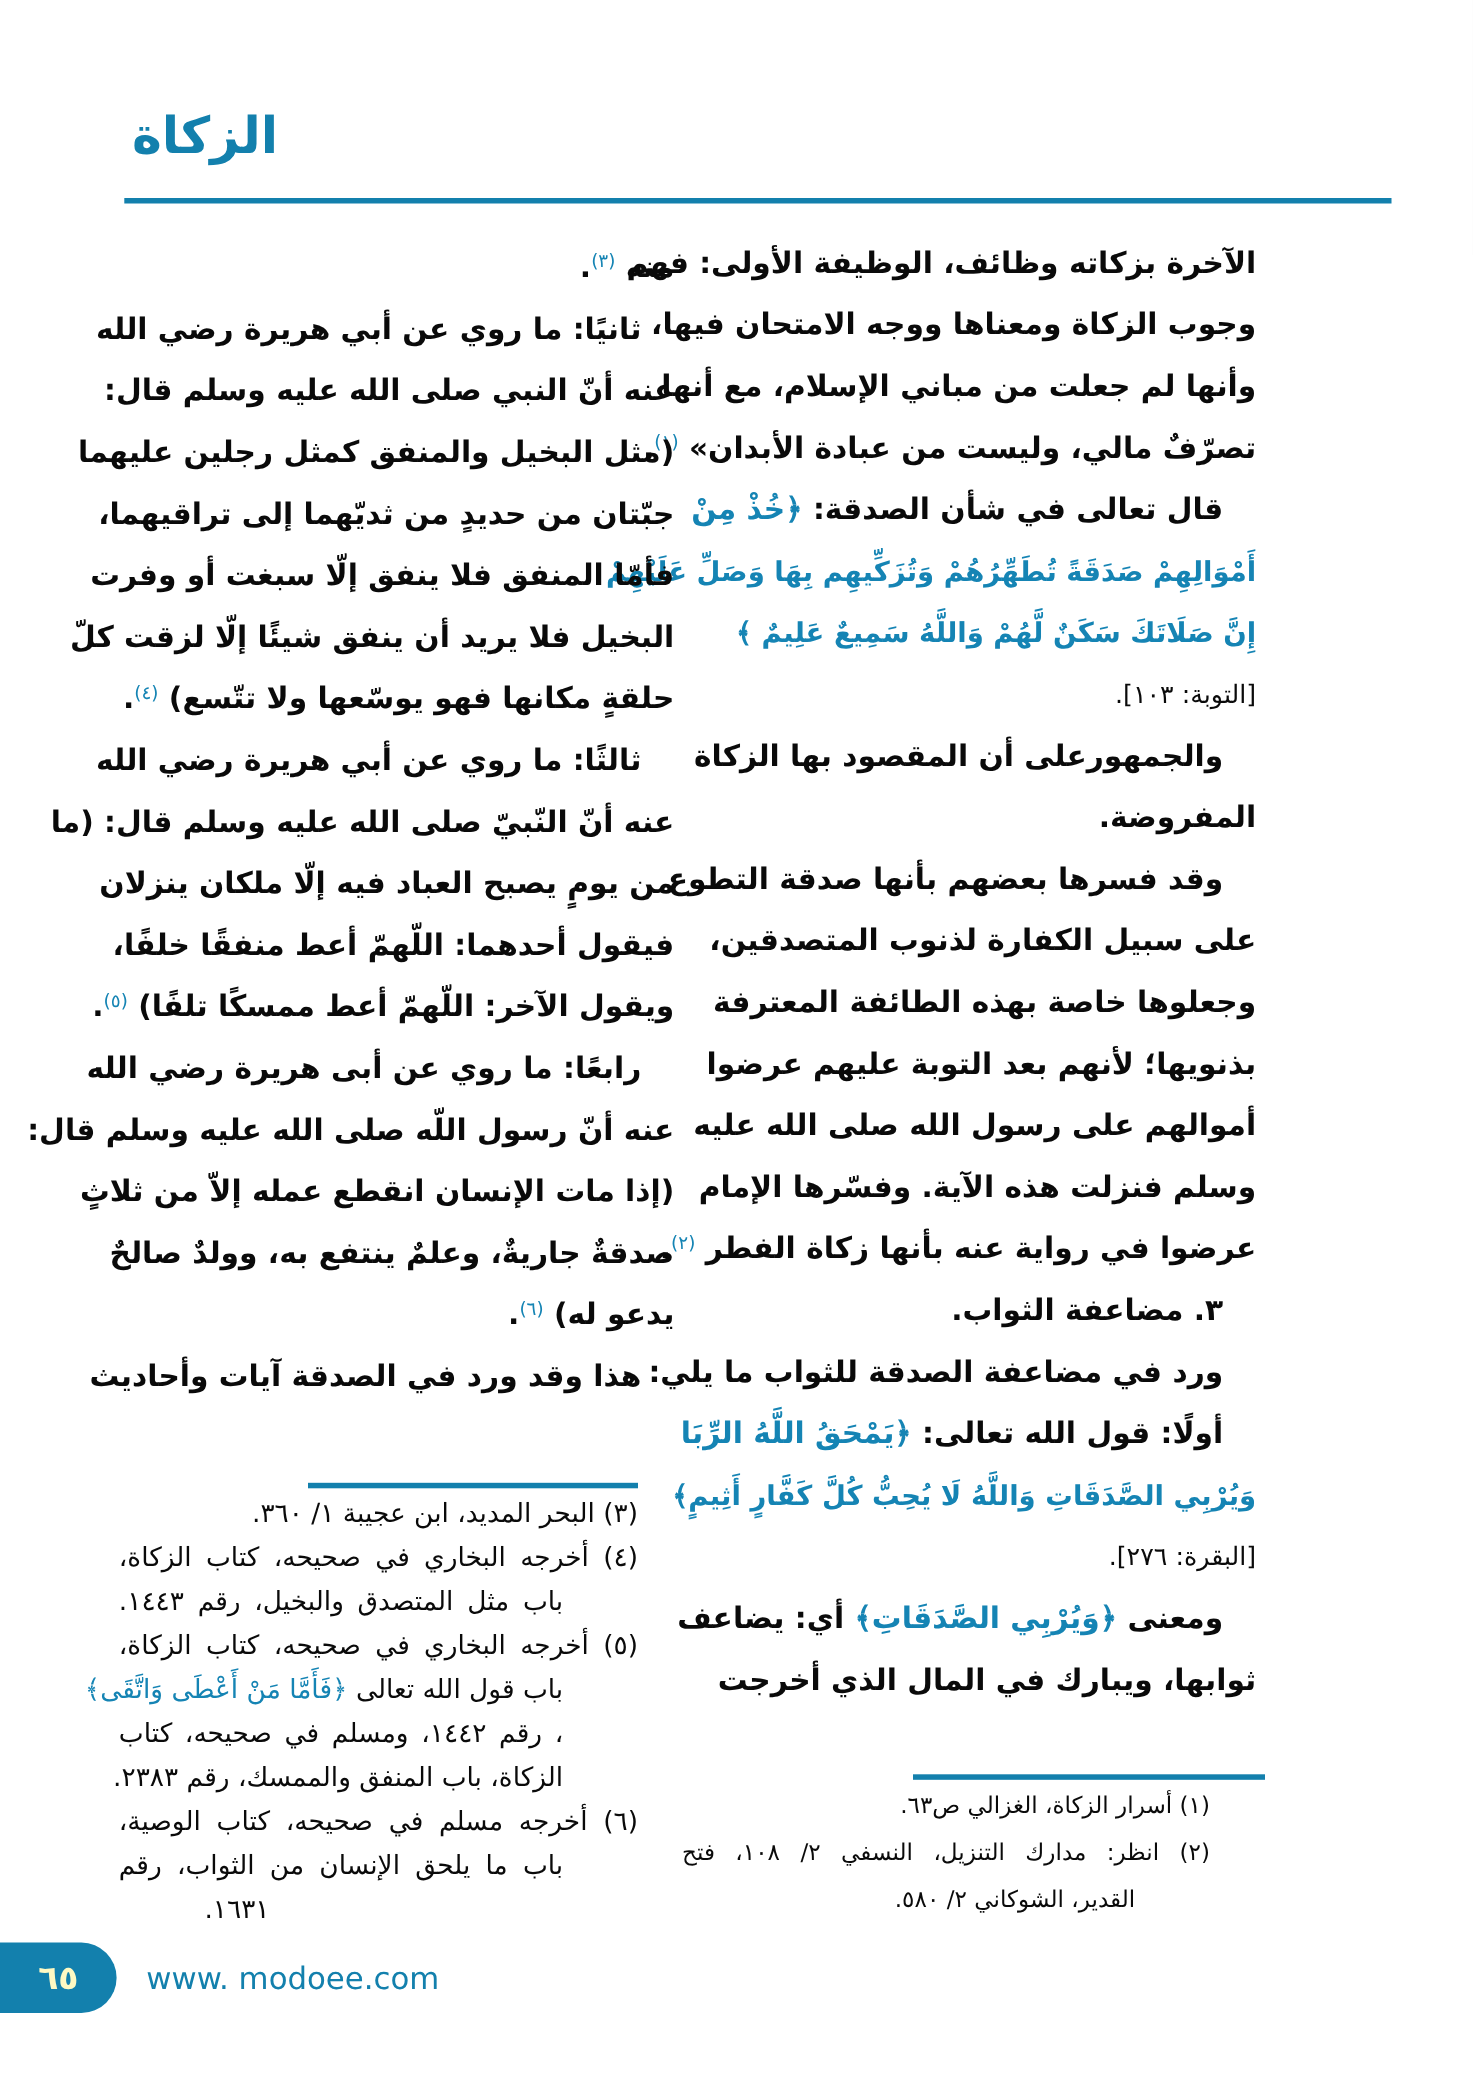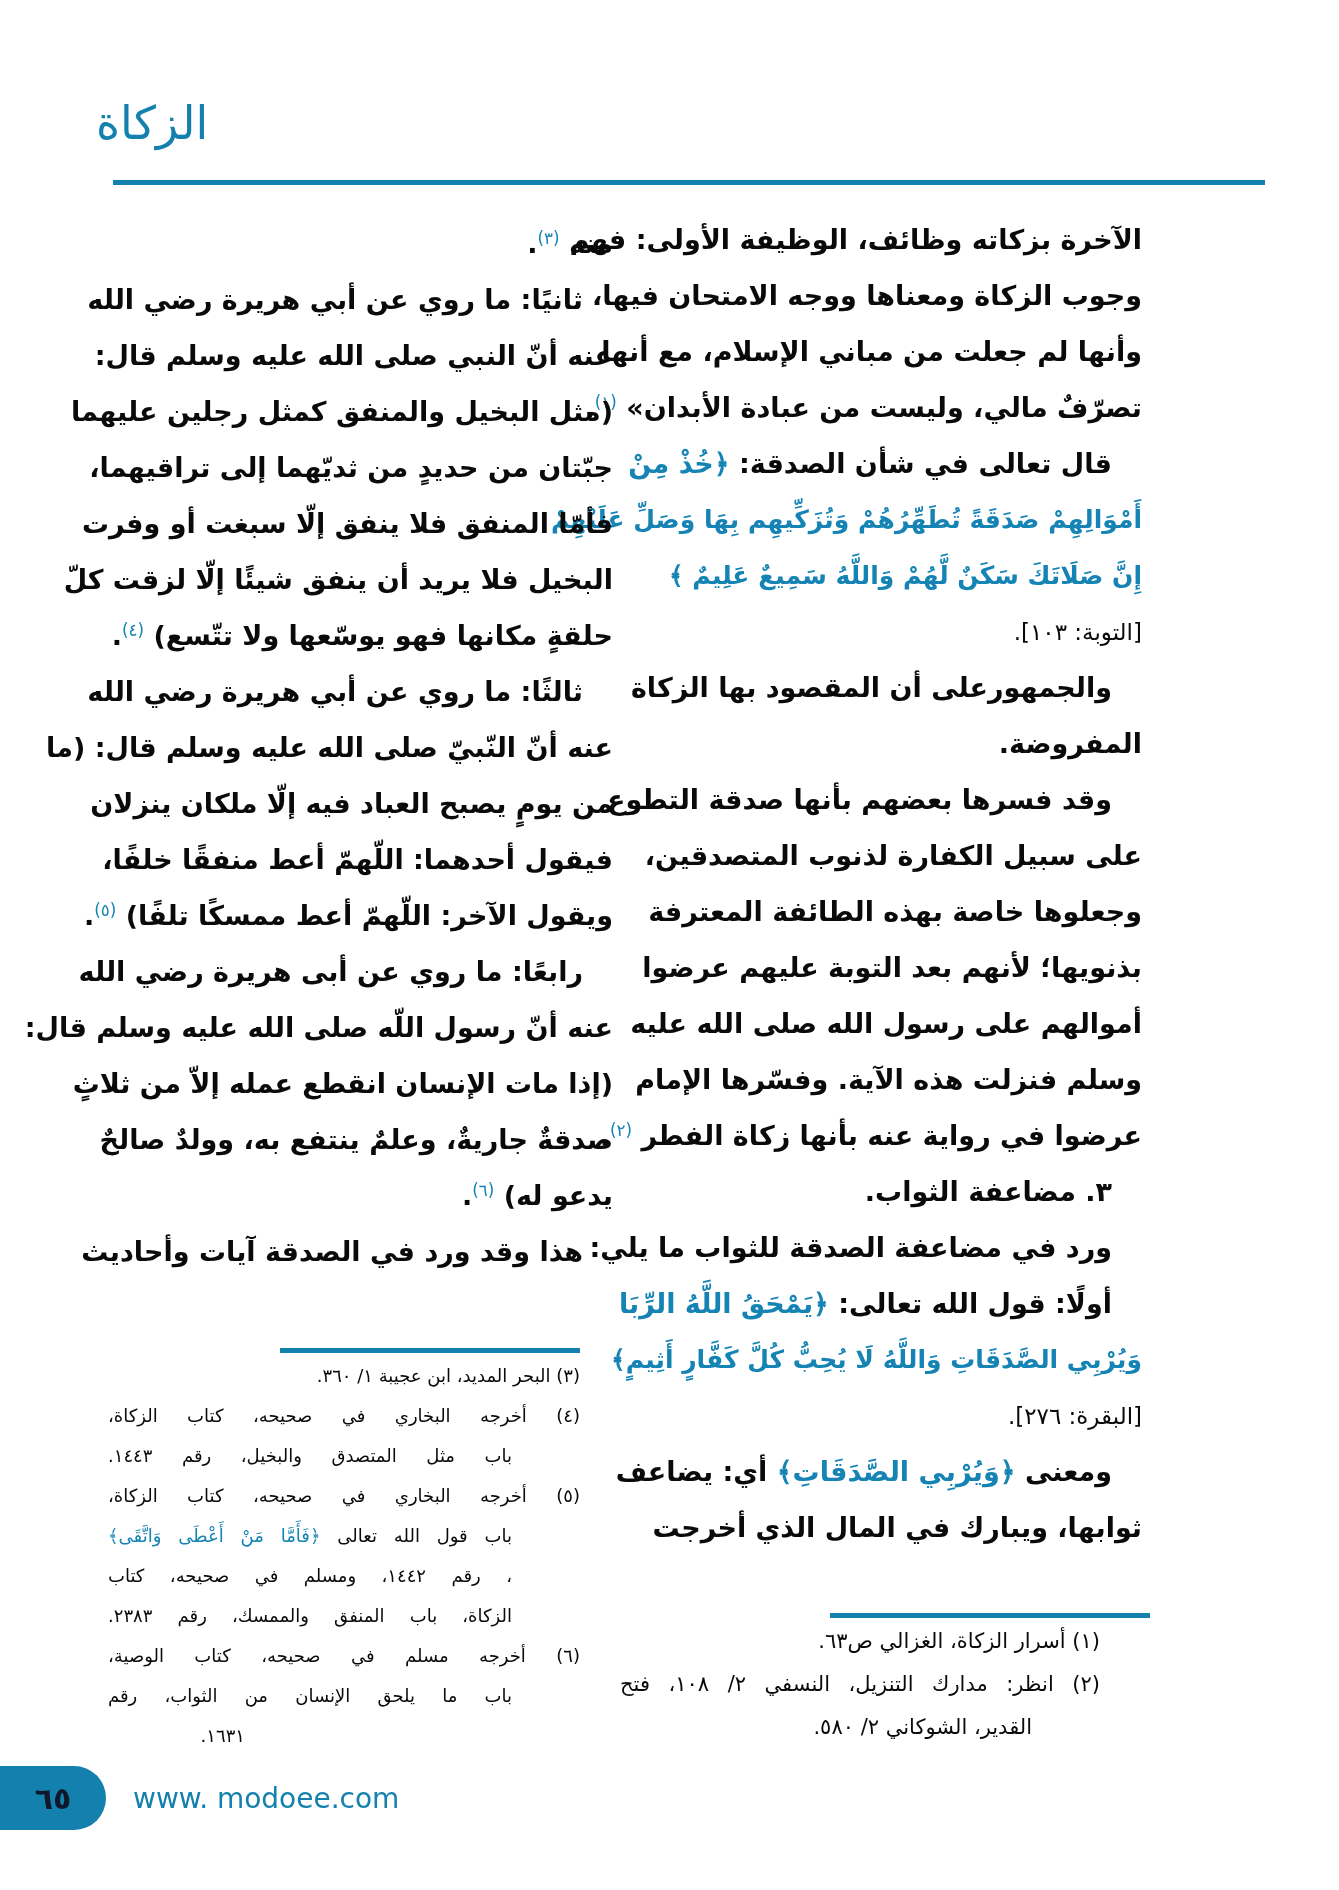--- a/index.html
+++ b/index.html
@@ -7,37 +7,37 @@
     position:relative;
     width:1339px;height:1890px;
     background:#ffffff;
     direction:rtl;
     font-family:"DejaVu Sans", sans-serif;
     color:#0a0a0a;
     overflow:hidden;
     margin:0 auto;
   }
   .title{
-    position:absolute;left:96px;top:96px;
-    font-size:46px;font-weight:400;
+    position:absolute;left:120px;top:96px;
+    font-size:46px;font-weight:700;
     color:var(--accent,#1380ad);
   }
   .rule{
     position:absolute;left:113px;top:180px;
     width:1152px;height:5px;
     background:var(--accent,#1380ad);
   }
   .col{position:absolute;}
   .right-col{left:690px;top:212px;width:452px;font-size:27px;font-weight:700;}
   .right-col .line{height:56px;line-height:56px;}
   .left-col{left:108px;top:216px;width:505px;font-size:27px;font-weight:700;}
   .left-col .line{height:56px;line-height:56px;}
   .right-fn{left:620px;top:1620px;width:480px;font-size:21px;font-weight:400;}
   .right-fn .line{height:43px;line-height:43px;}
-  .left-fn{left:108px;top:1356px;width:472px;font-size:18px;font-weight:400;}
+  .left-fn{left:108px;top:1356px;width:472px;font-size:24px;font-weight:400;}
   .left-fn .line{height:40px;line-height:40px;}
 
   .line{white-space:nowrap;text-align:justify;}
   .j{text-align-last:justify;}
   .end{text-align-last:right;}
   .ind{padding-right:30px;}
   .hang{padding-right:68px;}
   .num{padding-right:335px;}
   .cite{font-size:23px;font-weight:400;}
   .v{font-size:25px;}
@@ -49,21 +49,21 @@
   }
   .fn-divider{position:absolute;height:5px;background:var(--accent,#1380ad);}
   .right-divider{left:830px;top:1613px;width:320px;}
   .left-divider{left:280px;top:1348px;width:300px;}
 
   .page-pill{
     position:absolute;left:0;top:1766px;
     width:106px;height:64px;
     background:var(--accent,#1380ad);
     border-radius:0 32px 32px 0;
-    color:#0f172a;
+    color:#fef9c3;
     display:flex;align-items:center;justify-content:center;
     font-size:30px;font-weight:700;
   }
   .website{
     position:absolute;left:133px;top:1782px;
     font-size:28px;color:var(--accent,#1380ad);
     direction:ltr;font-weight:400;
   }
 </style>
 </head>

